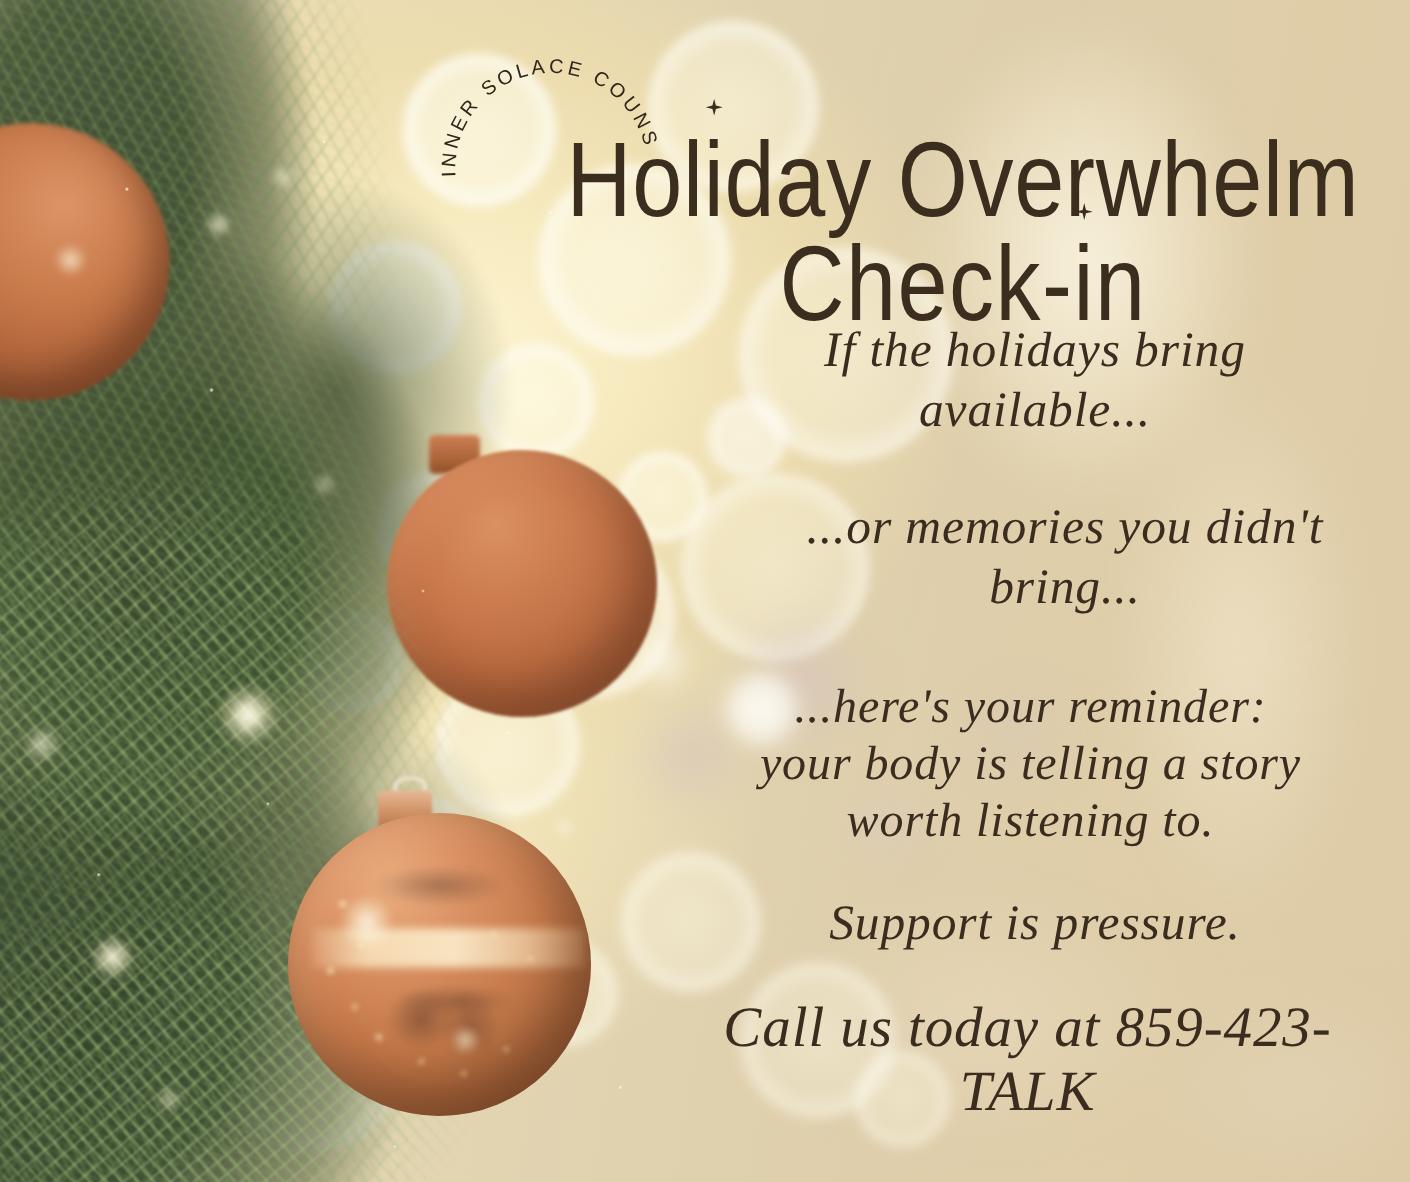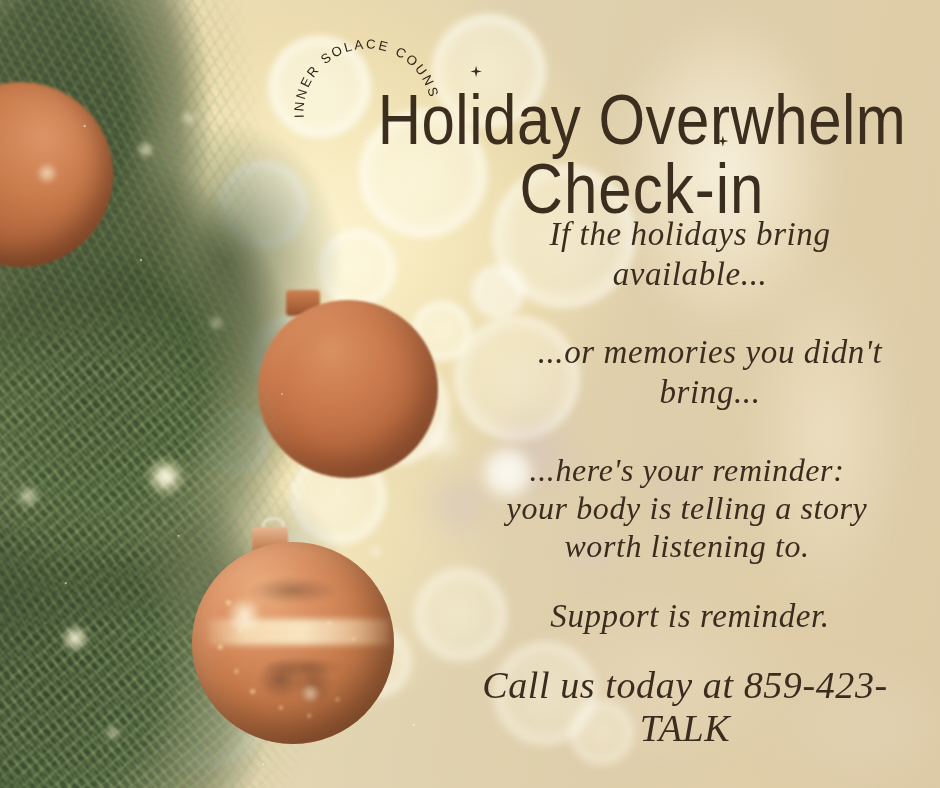--- a/index.html
+++ b/index.html
@@ -490,21 +490,21 @@
       <span class="ln">bring...</span>
     </div>
 
     <div class="script-block" id="copy-3">
       <span class="ln">...here's your reminder:</span>
       <span class="ln">your body is telling a story</span>
       <span class="ln">worth listening to.</span>
     </div>
 
     <div class="script-block" id="copy-4">
-      <span class="ln">Support is reminder.</span>
+      <span class="ln">Support is pressure.</span>
     </div>
 
     <div class="script-block" id="copy-5">
       <span class="ln">Call us today at 859-423-</span>
       <span class="ln">TALK</span>
     </div>
 
   </div>
 </div>
 

